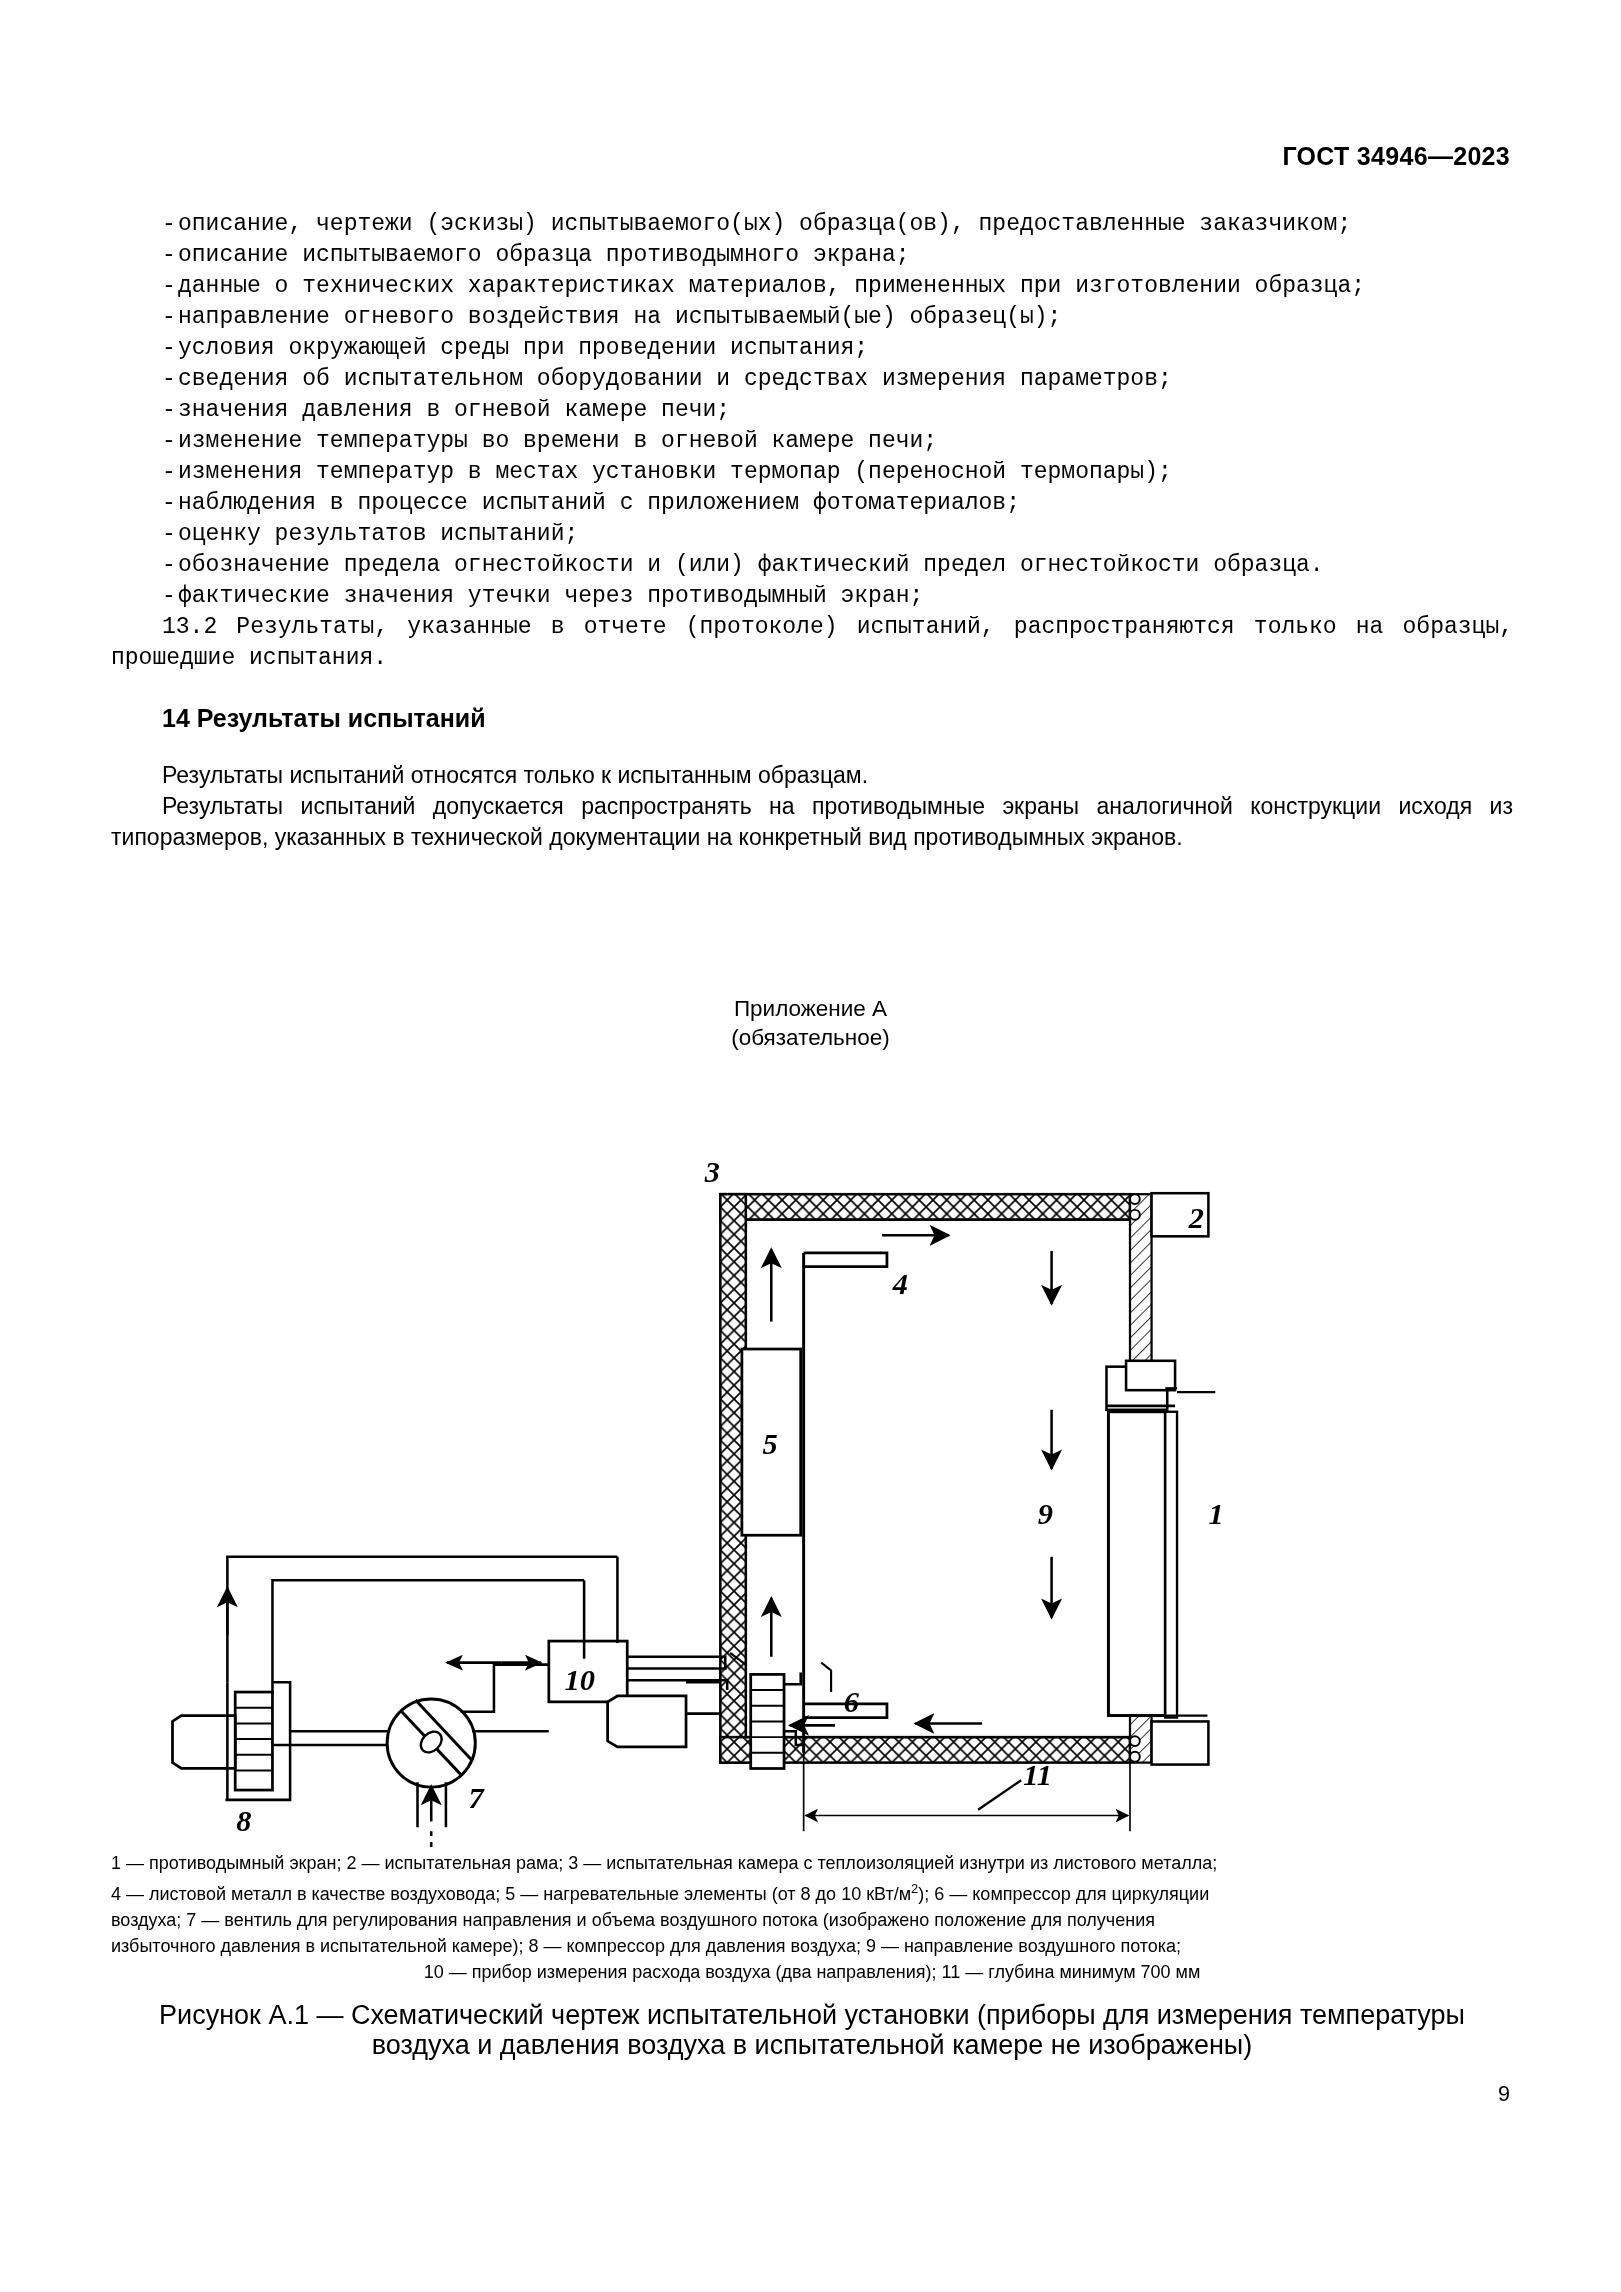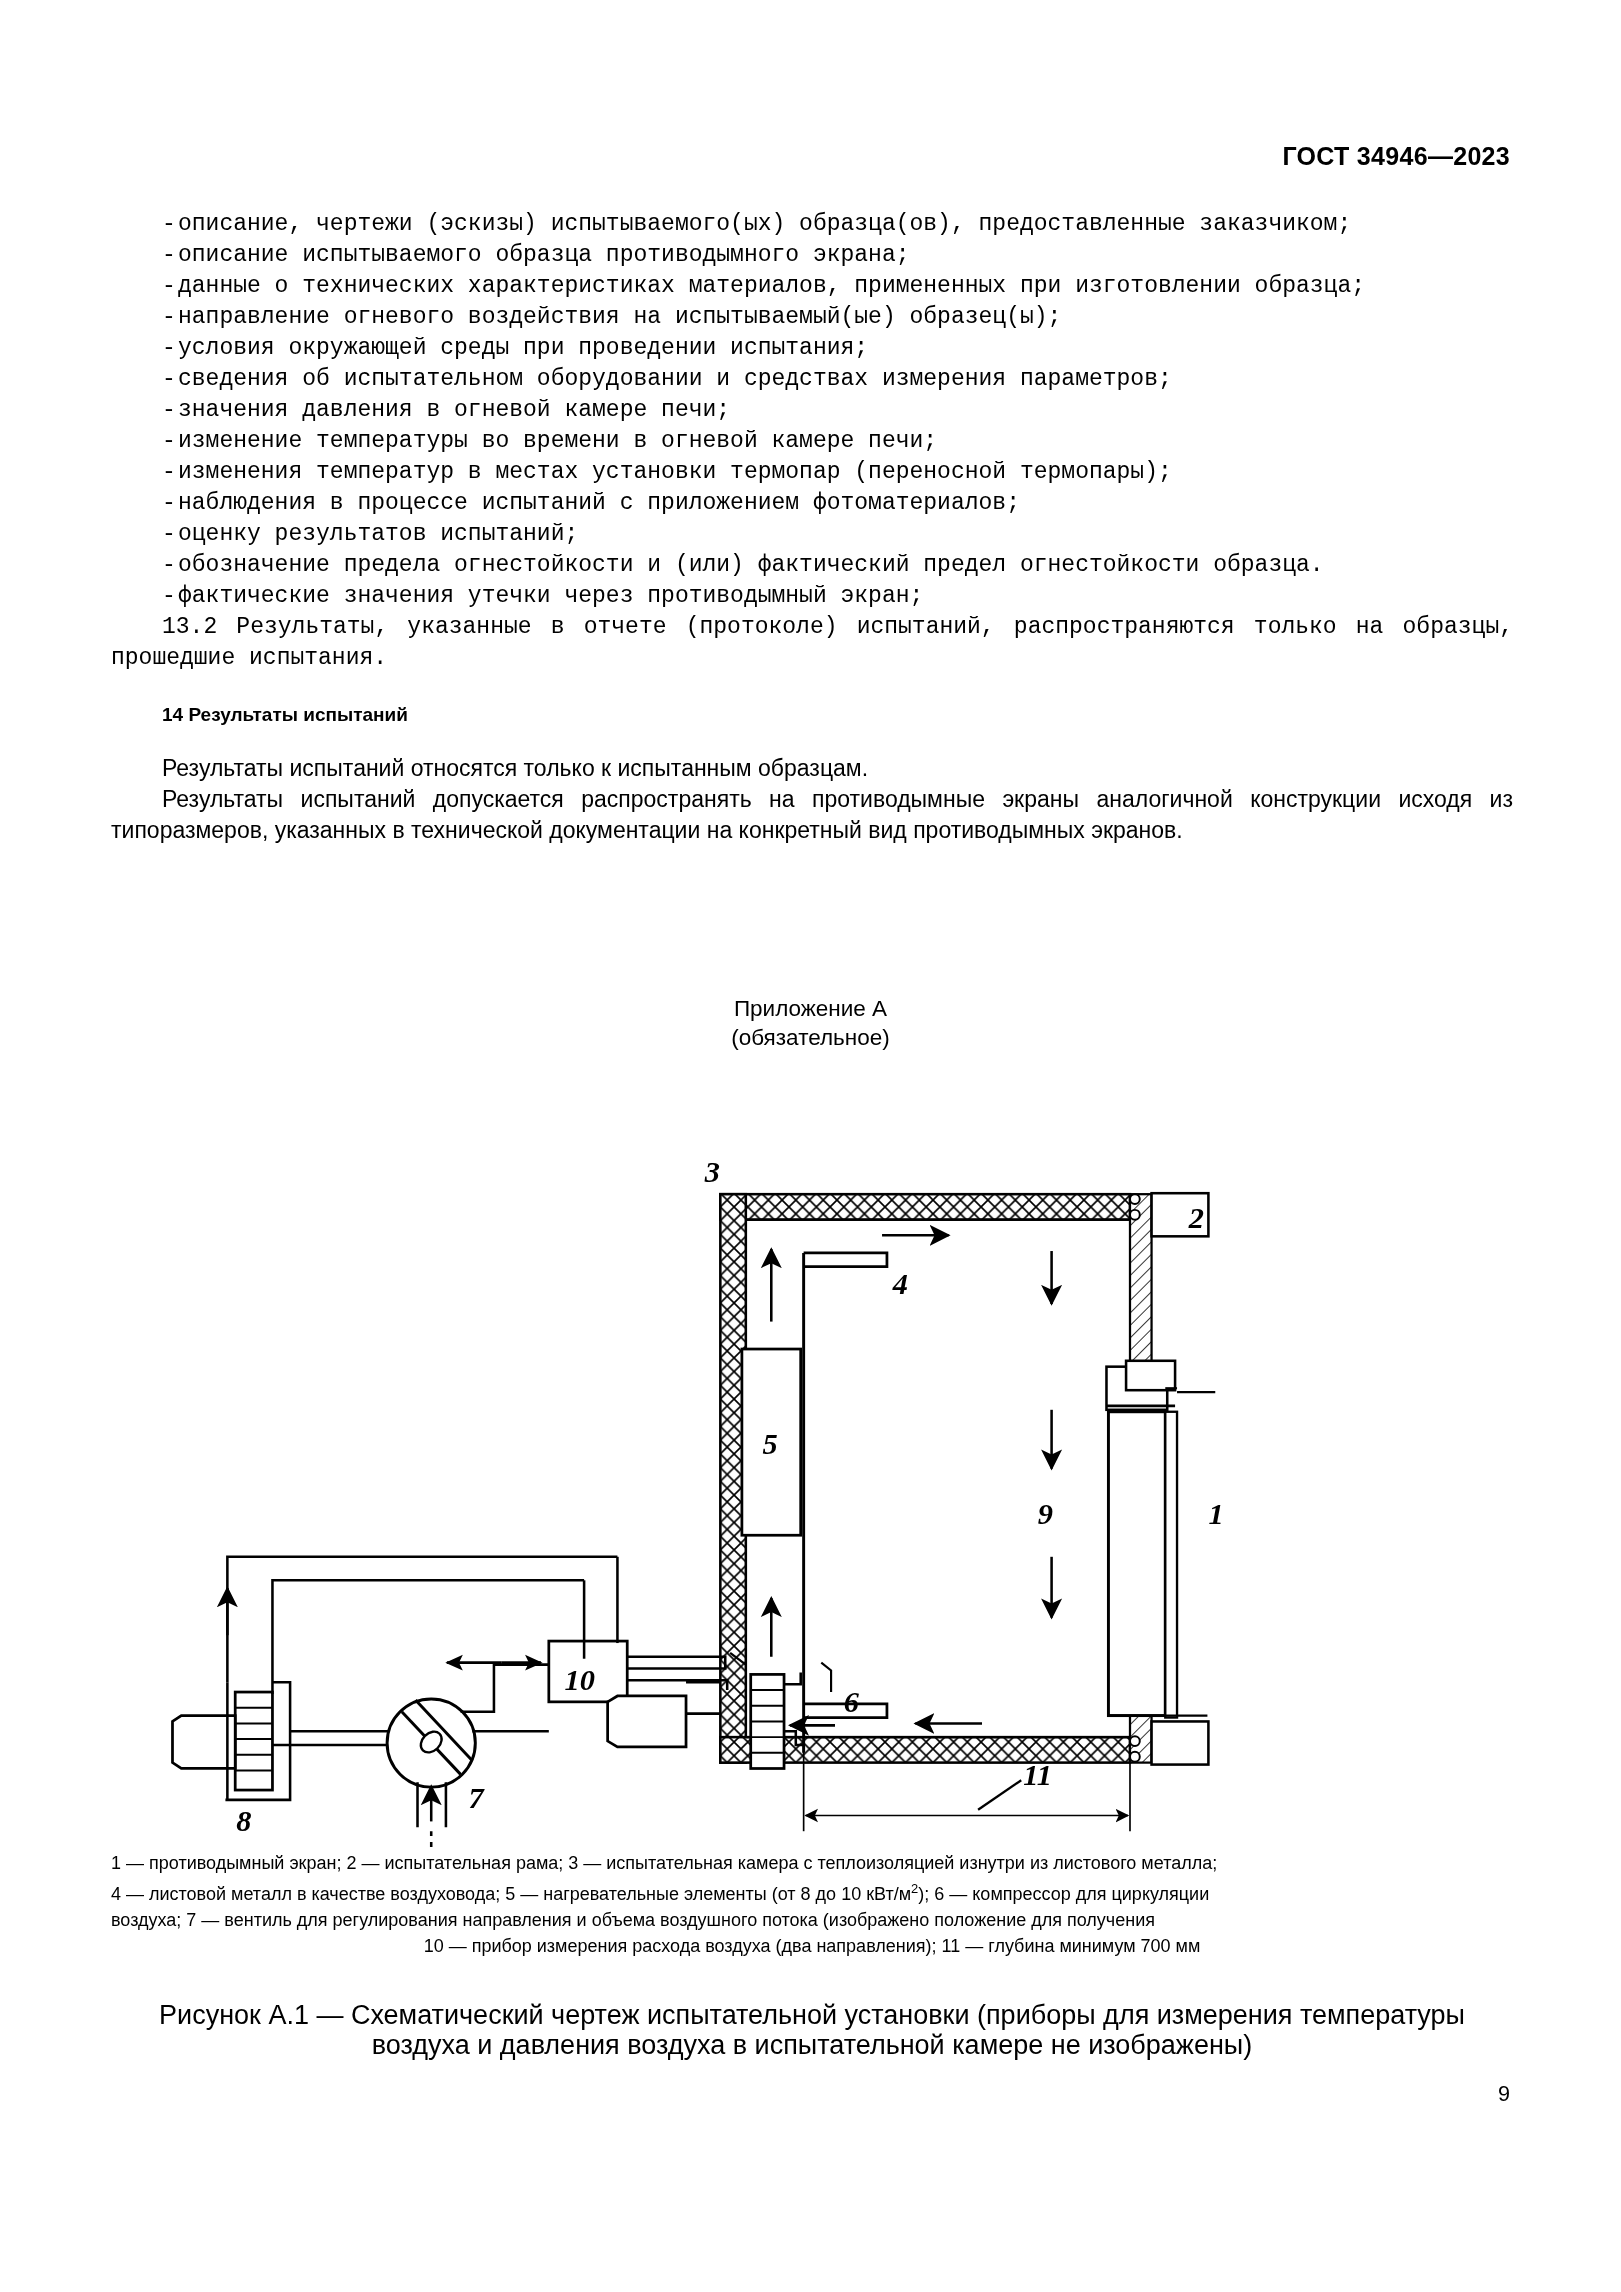--- a/index.html
+++ b/index.html
@@ -61,21 +61,21 @@
 
   p.body-par {
     font-size: 23px;
     line-height: 31px;
     margin: 0;
     text-align: justify;
     text-indent: 51px;
   }
 
   h2.section-heading {
-    font-size: 19px;
+    font-size: 25px;
     font-weight: bold;
     margin: 0;
     padding: 0;
     white-space: nowrap;
   }
 
   .sec14-wrap {
     position: absolute;
     left: 111px;
     top: 704px;
@@ -360,20 +360,21 @@
         <text x="576" y="556">10</text>
         <text x="1044" y="653">11</text>
       </g>
     </svg>
   </div>
 
   <div class="legend">
     <span class="ln">1 — противодымный экран; 2 — испытательная рама; 3 — испытательная камера с теплоизоляцией изнутри из листового металла;</span>
     <span class="ln"><span>4 — листовой металл в качестве воздуховода; 5 — нагревательные элементы (от 8 до 10 кВт/м</span><sup>2</sup><span>); 6 — компрессор для циркуляции</span></span>
     <span class="ln">воздуха; 7 — вентиль для регулирования направления и объема воздушного потока (изображено положение для получения</span>
+    <span class="ln">избыточного давления в испытательной камере); 8 — компрессор для давления воздуха; 9 — направление воздушного потока;</span>
     <span class="ln center">10 — прибор измерения расхода воздуха (два направления); 11 — глубина минимум 700 мм</span>
   </div>
 
   <div class="fig-caption">
     <span>Рисунок А.1 — Схематический чертеж испытательной установки (приборы для измерения температуры воздуха</span>
     <span>и давления воздуха в испытательной камере не изображены)</span>
   </div>
 
   <div class="page-number">9</div>
 

